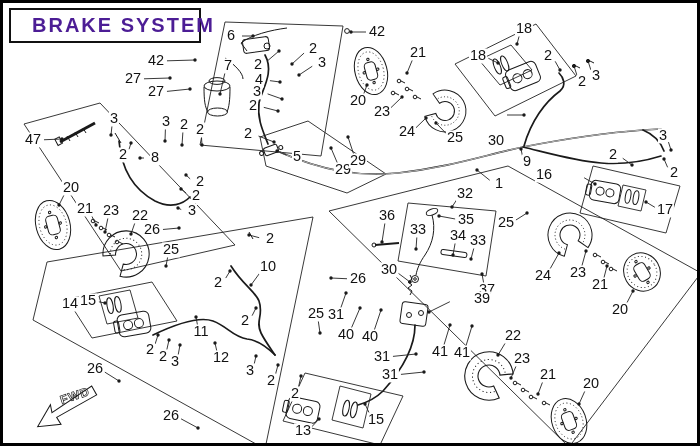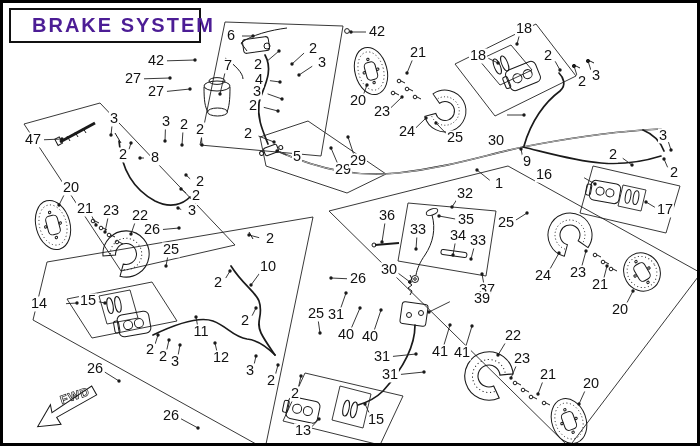--- a/index.html
+++ b/index.html
@@ -551,21 +551,21 @@
       <div class="callout" style="left: 437px; top: 349px;">41</div>
       <div class="callout" style="left: 459px; top: 350px;">41</div>
       <div class="callout" style="left: 379px; top: 354px;">31</div>
       <div class="callout" style="left: 387px; top: 372px;">31</div>
       <div class="callout" style="left: 313px; top: 311px;">25</div>
       <div class="callout" style="left: 247px; top: 368px;">3</div>
       <div class="callout" style="left: 268px; top: 378px;">2</div>
       <div class="callout" style="left: 292px; top: 391px;">2</div>
       <div class="callout" style="left: 300px; top: 428px;">13</div>
       <div class="callout" style="left: 373px; top: 417px;">15</div>
-      <div class="callout" style="left: 36px; top: 301px;">14</div>
+      <div class="callout" style="left: 67px; top: 301px;">14</div>
       <div class="callout" style="left: 85px; top: 298px;">15</div>
       <div class="callout" style="left: 147px; top: 347px;">2</div>
       <div class="callout" style="left: 160px; top: 354px;">2</div>
       <div class="callout" style="left: 172px; top: 359px;">3</div>
       <div class="callout" style="left: 198px; top: 329px;">11</div>
       <div class="callout" style="left: 218px; top: 355px;">12</div>
       <div class="callout" style="left: 92px; top: 366px;">26</div>
       <div class="callout" style="left: 168px; top: 413px;">26</div>
       <div class="callout" style="left: 215px; top: 280px;">2</div>
       <div class="callout" style="left: 265px; top: 264px;">10</div>

